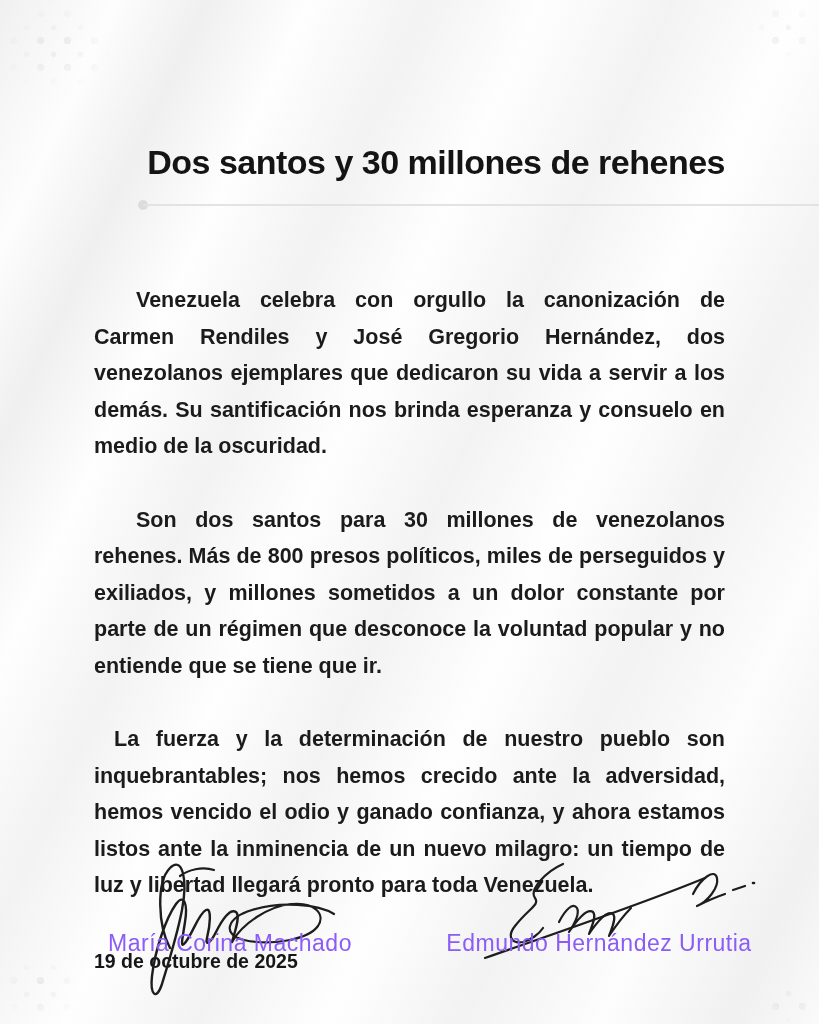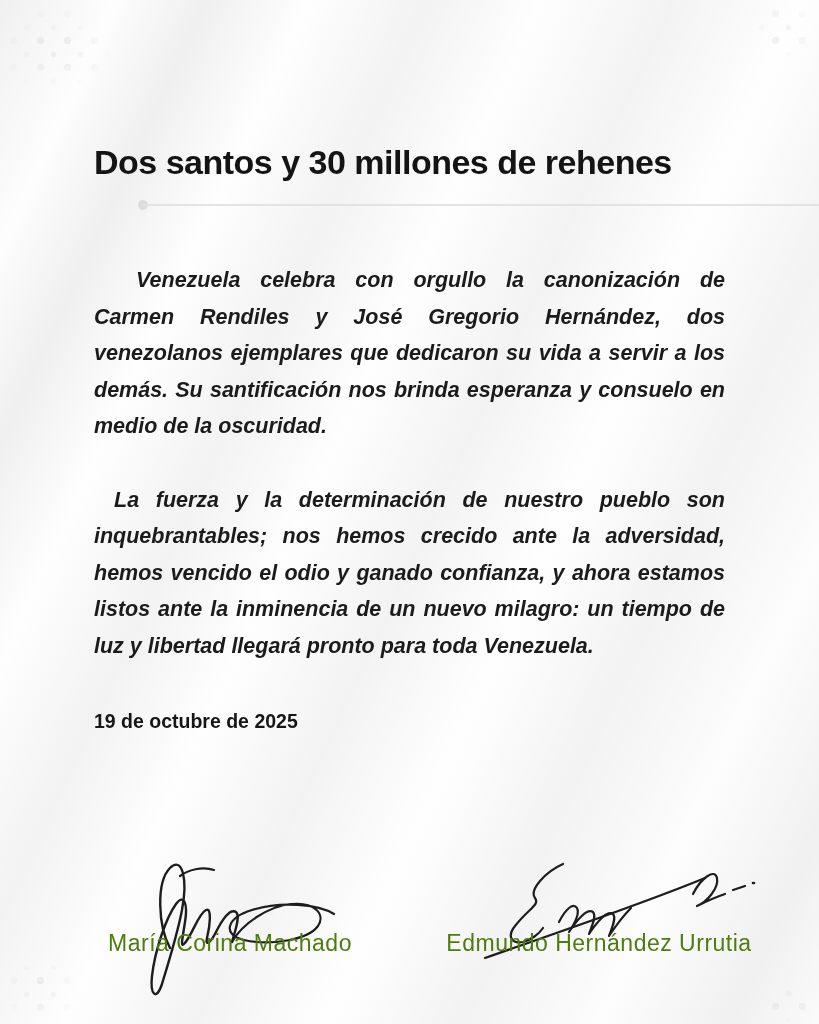--- a/index.html
+++ b/index.html
@@ -75,21 +75,21 @@
     position: relative;
     z-index: 2;
     width: 819px;
     height: 1024px;
     padding: 0 94px;
     color: #1b1b1b;
   }
 
   .doc-title {
     padding-top: 143px;
-    text-align: left;
+    text-align: right;
     font-size: 34px;
     font-weight: 800;
     letter-spacing: -0.5px;
     color: #141414;
   }
 
   .title-divider {
     position: absolute;
     left: 143px;
     right: 0;
@@ -104,22 +104,21 @@
   }
   .title-divider .end-dot {
     position: absolute;
     left: -5px; top: -3px;
     width: 10px; height: 10px;
     border-radius: 50%;
     background: #dcdcdc;
   }
 
   .body-text {
-    margin-top: 80px;
-    font-style: italic;
+    margin-top: 100px;
   }
 
   .body-text p {
     font-size: 21.5px;
     line-height: 36.5px;
     font-weight: 700;
     text-align: justify;
     text-justify: inter-word;
     color: #1b1b1b;
     margin-bottom: 37px;
@@ -151,21 +150,21 @@
   .sig-block-left  { width: 320px; }
   .sig-block-right { width: 360px; }
 
   .sig-name {
     position: absolute;
     left: 0; right: 0;
     top: 74px;
     font-size: 23px;
     font-weight: 400;
     letter-spacing: 0.5px;
-    color: #4d7c0f;
+    color: #8b5cf6;
     white-space: nowrap;
   }
 
   .sig-svg {
     position: absolute;
     overflow: visible;
   }
   .sig-svg path {
     fill: none;
     stroke: #1d1d1d;
@@ -188,20 +187,21 @@
 
   <h1 class="doc-title">Dos santos y 30 millones de rehenes</h1>
 
   <div class="title-divider">
     <span class="end-dot"></span>
     <span class="rule"></span>
   </div>
 
   <div class="body-text">
     <p class="indent-lg">Venezuela celebra con orgullo la canonización de Carmen Rendiles y José Gregorio Hernández, dos venezolanos ejemplares que dedicaron su vida a servir a los demás. Su santificación nos brinda esperanza y consuelo en medio de la oscuridad.</p>
+    <p class="indent-lg">Son dos santos para 30 millones de venezolanos rehenes. Más de 800 presos políticos, miles de perseguidos y exiliados, y millones sometidos a un dolor constante por parte de un régimen que desconoce la voluntad popular y no entiende que se tiene que ir.</p>
     <p class="indent-sm">La fuerza y la determinación de nuestro pueblo son inquebrantables; nos hemos crecido ante la adversidad, hemos vencido el odio y ganado confianza, y ahora estamos listos ante la inminencia de un nuevo milagro: un tiempo de luz y libertad llegará pronto para toda Venezuela.</p>
   </div>
 
   <div class="doc-date">19 de octubre de 2025</div>
 
   <div class="signatures">
 
     <div class="sig-block sig-block-left">
       <svg class="sig-svg sig-svg-left" width="230" height="140" viewBox="0 0 230 140">
         <path stroke-width="2.4" d="M48 96 C36 74 34 30 48 16 C60 4 66 26 60 58 C55 84 46 112 40 132 C34 150 28 142 30 124 C33 98 44 66 54 52 C62 41 66 52 63 70 C61 84 58 96 62 92 C70 84 76 62 84 58 C90 55 88 74 85 86 C83 94 88 92 94 80 C100 68 108 56 114 60 C119 64 112 82 110 90"></path>

